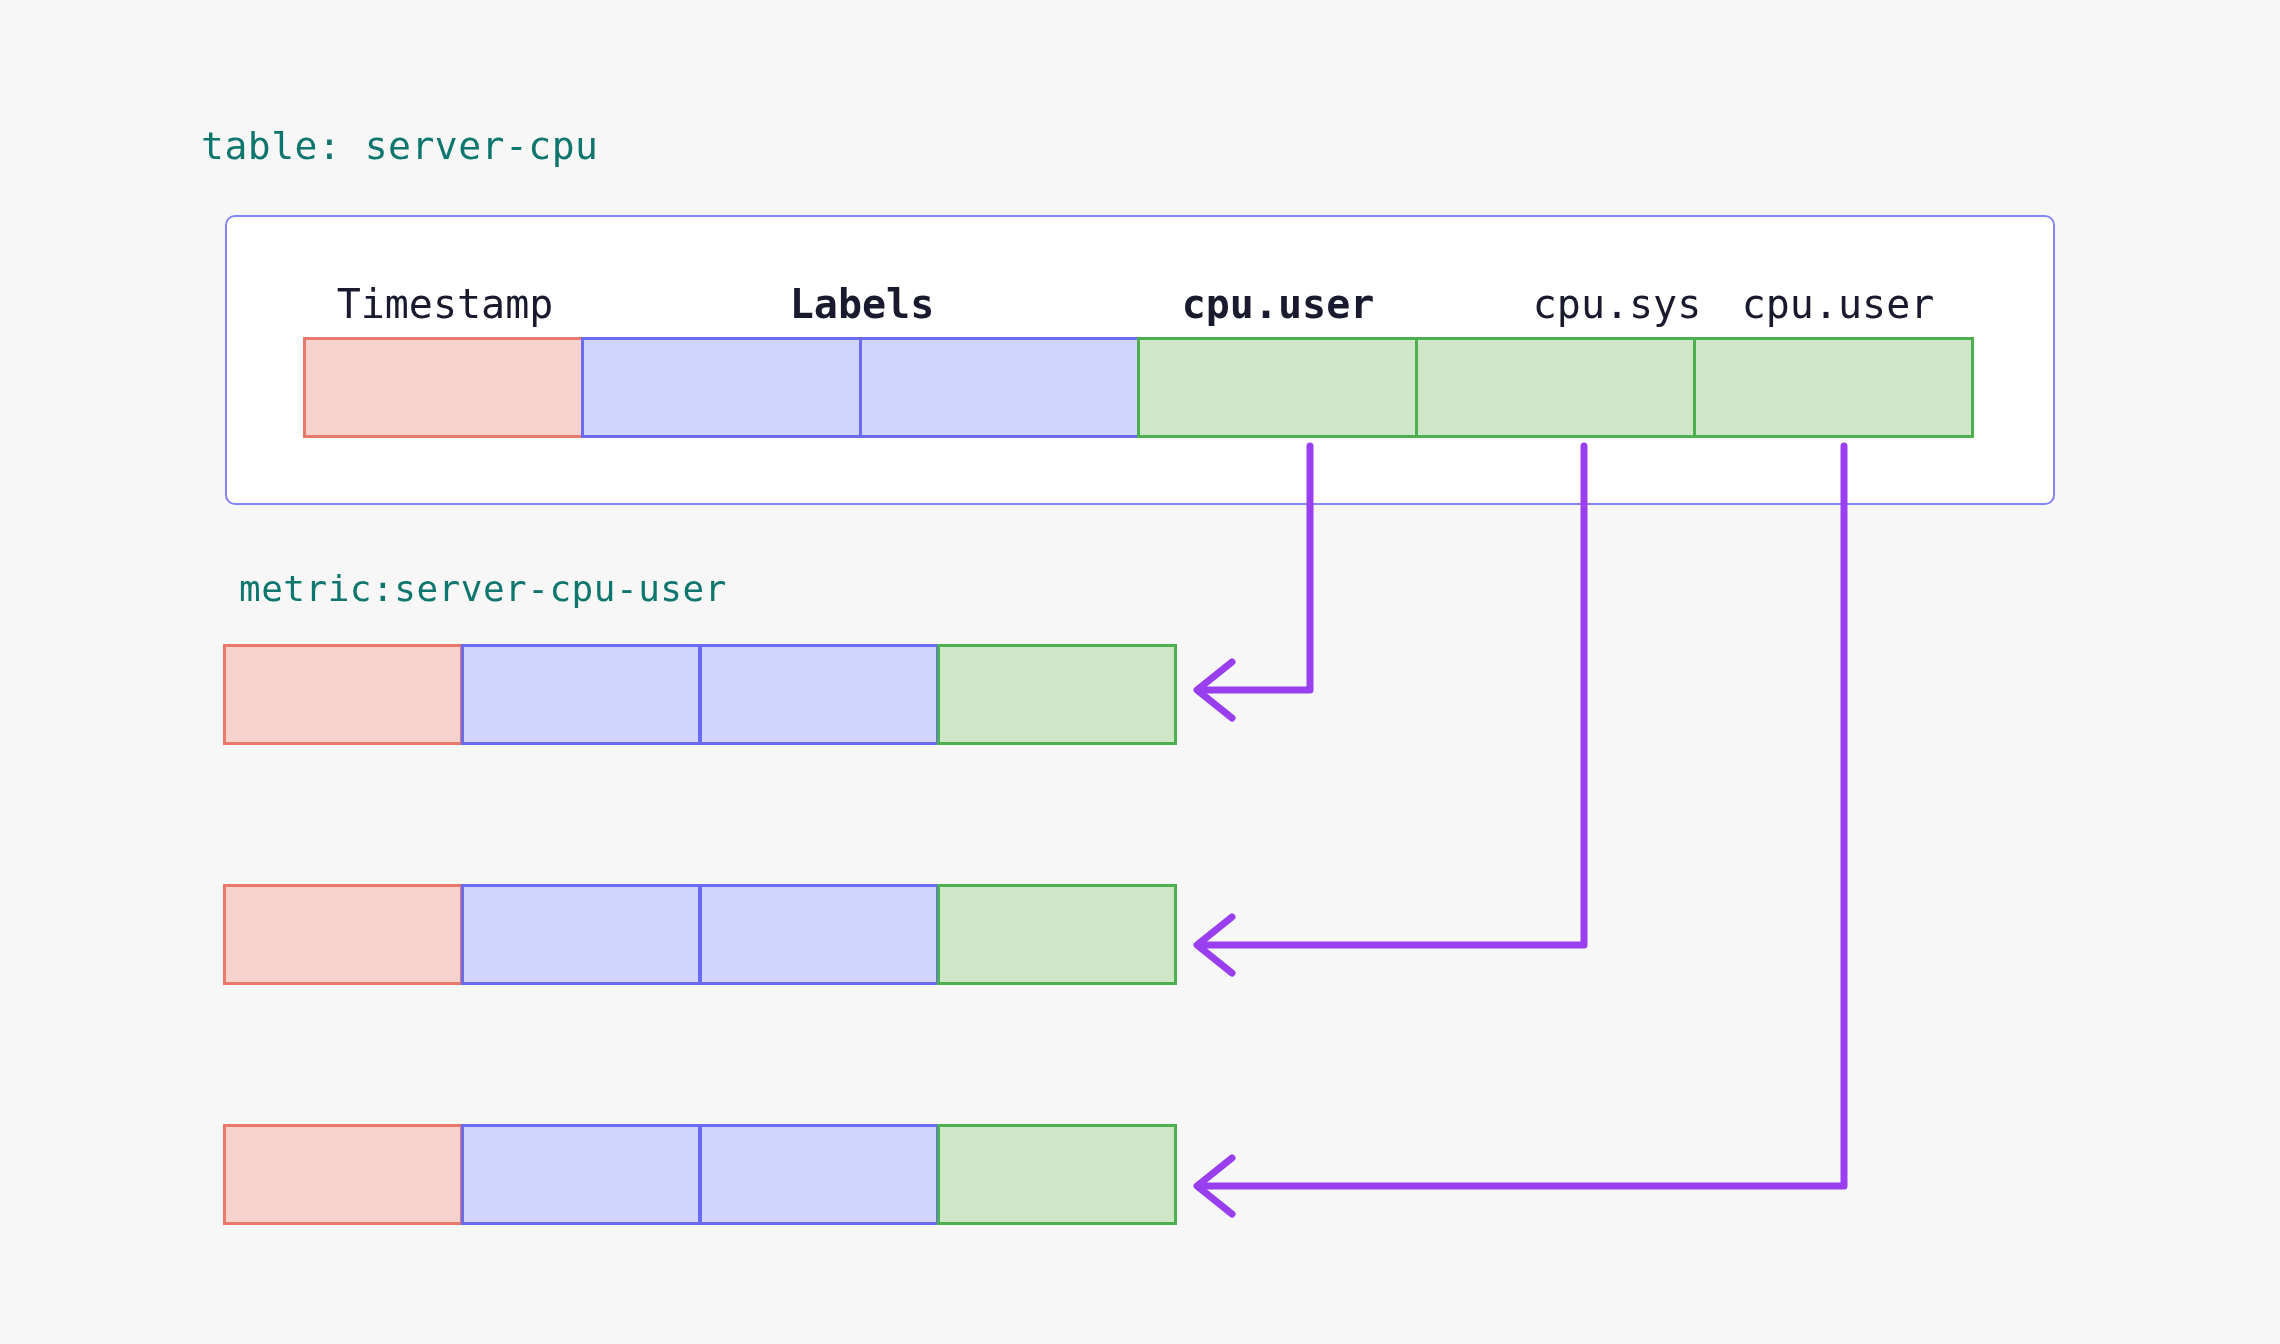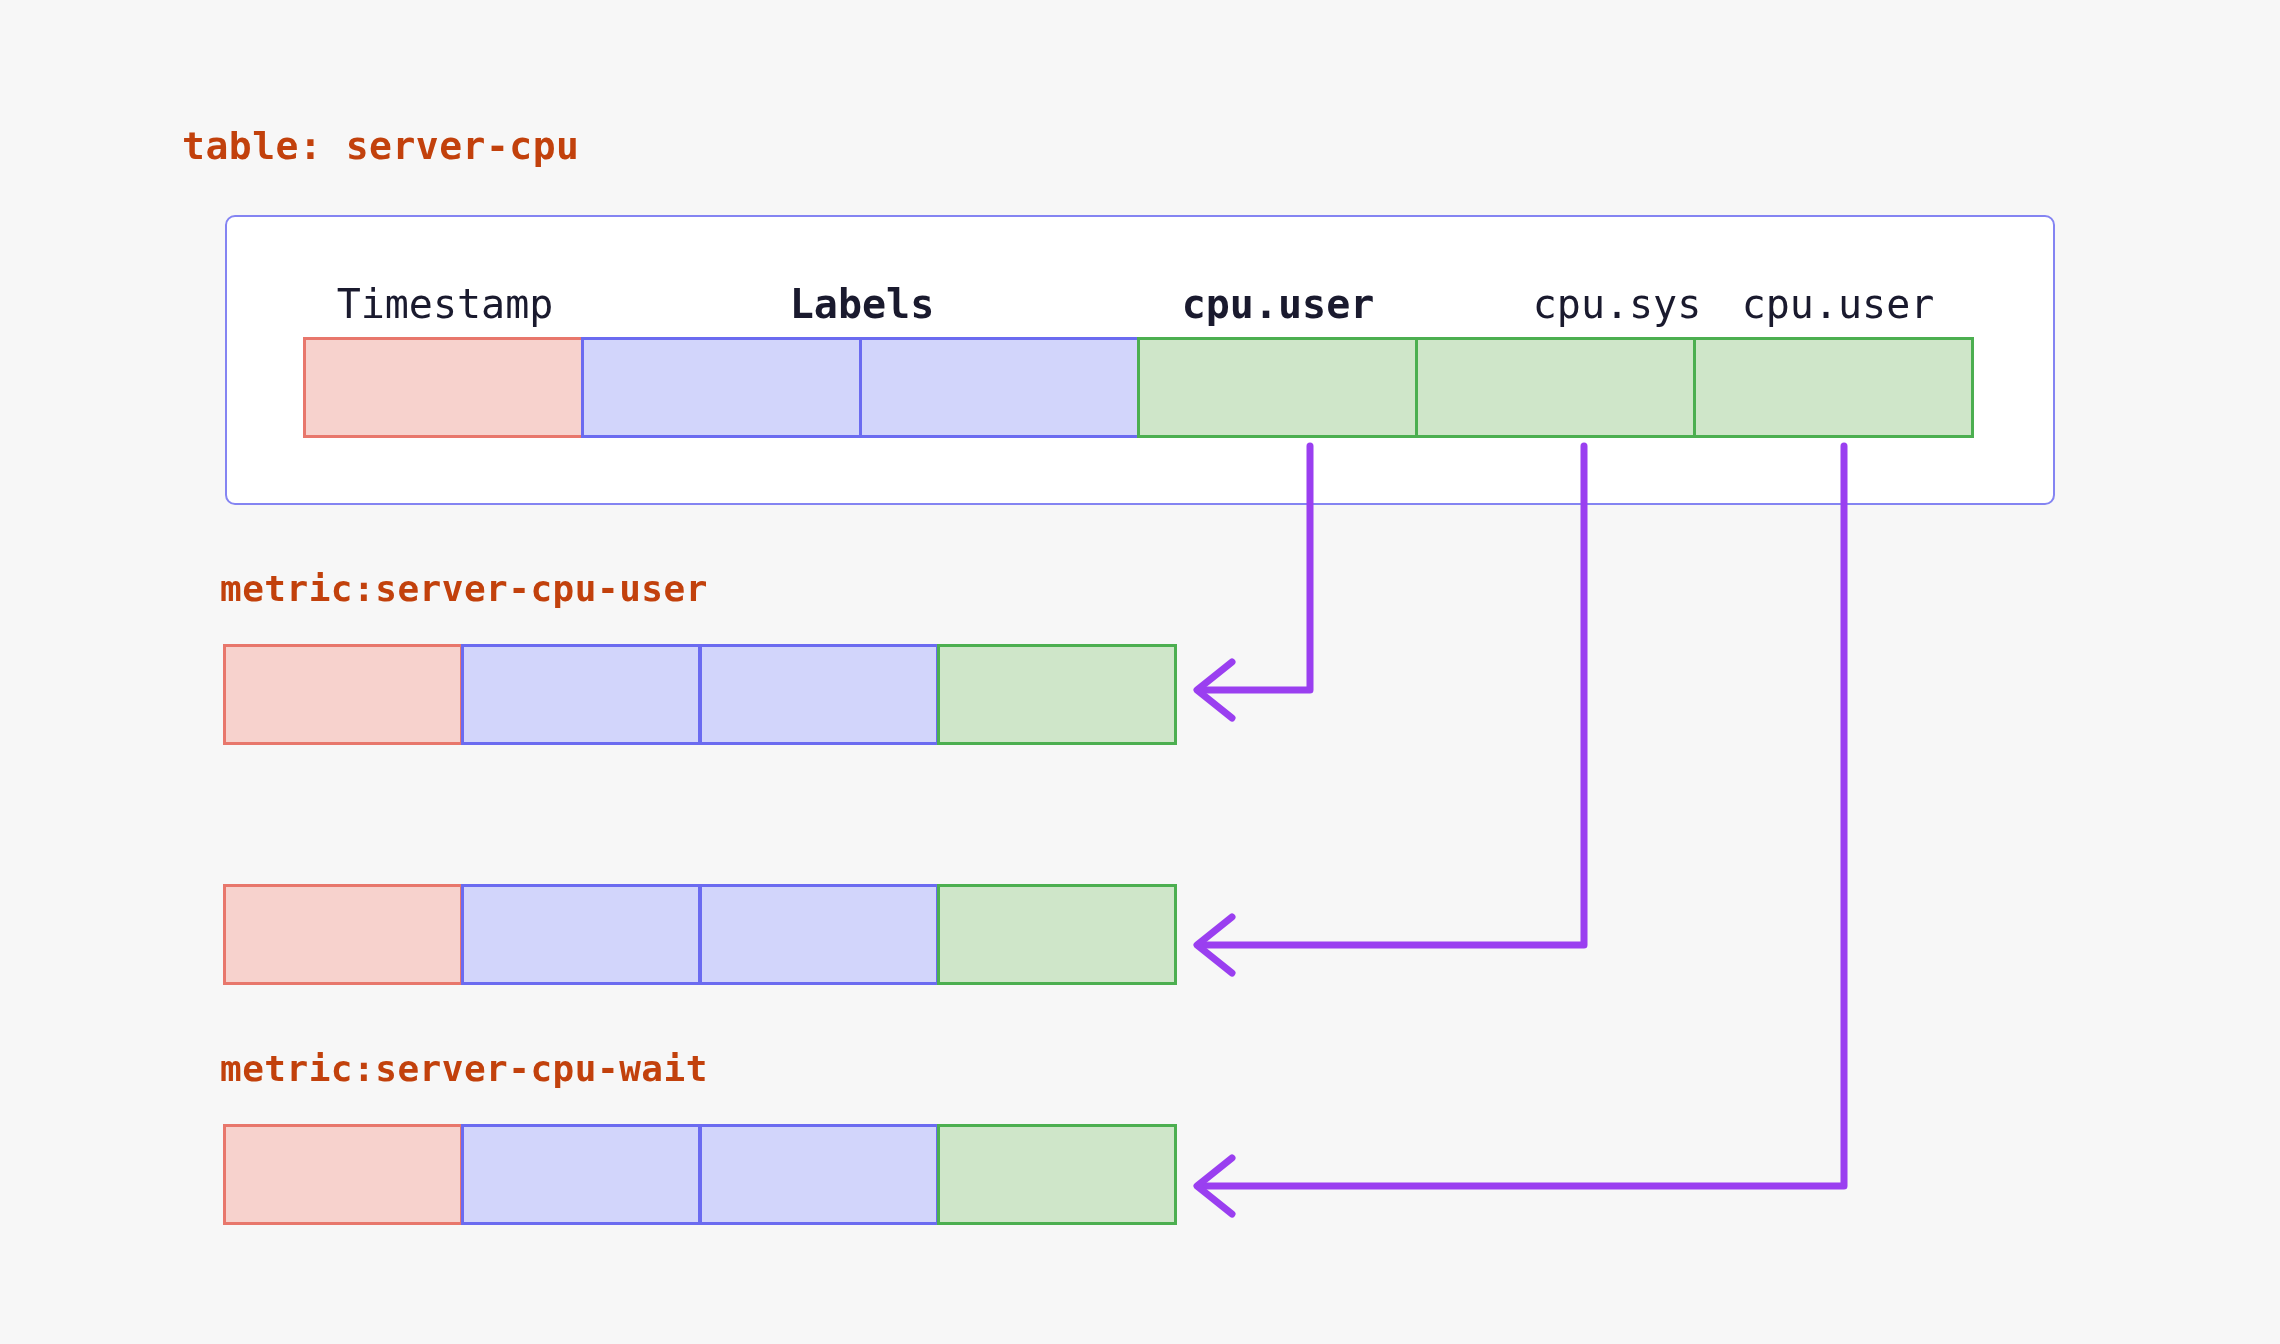--- a/index.html
+++ b/index.html
@@ -19,24 +19,25 @@
     position: absolute;
     left: 0; top: 0;
     width: 2280px;
     height: 1344px;
   }
 
   
   .title-mono {
     position: absolute;
     font-family: "DejaVu Sans Mono", "Liberation Mono", monospace;
-    font-weight: bold;
-    color: #c2410c;
+    font-weight: normal;
+    color: #0f766e;
     white-space: pre;
     letter-spacing: 0.5px;
+    margin-left: 19px;
   }
   #table-title {
     left: 182px;
     top: 124px;
     font-size: 38px;
   }
   .metric-title {
     font-size: 36px;
     text-align: center;
   }
@@ -120,21 +121,20 @@
   <div class="cell ts" style="left:223px; top:644px; width:240px; height:101px;"></div>
   <div class="cell lbl" style="left:461px; top:644px; width:240px; height:101px;"></div>
   <div class="cell lbl" style="left:699px; top:644px; width:240px; height:101px;"></div>
   <div class="cell val" style="left:937px; top:644px; width:240px; height:101px;"></div>
 
   <div class="cell ts" style="left:223px; top:884px; width:240px; height:101px;"></div>
   <div class="cell lbl" style="left:461px; top:884px; width:240px; height:101px;"></div>
   <div class="cell lbl" style="left:699px; top:884px; width:240px; height:101px;"></div>
   <div class="cell val" style="left:937px; top:884px; width:240px; height:101px;"></div>
 
-  <div class="title-mono metric-title" style="left:220px; top:1048px;">metric:server-cpu-wait</div>
   <div class="cell ts" style="left:223px; top:1124px; width:240px; height:101px;"></div>
   <div class="cell lbl" style="left:461px; top:1124px; width:240px; height:101px;"></div>
   <div class="cell lbl" style="left:699px; top:1124px; width:240px; height:101px;"></div>
   <div class="cell val" style="left:937px; top:1124px; width:240px; height:101px;"></div>
 
   <svg id="arrows" viewBox="0 0 2280 1344">
     <g fill="none" stroke="#9a3ff0" stroke-width="7" stroke-linecap="round" stroke-linejoin="round">
 
       <path d="M 1310 446 L 1310 690 L 1198 690"></path>
       <polyline points="1232,662 1197,690 1232,718"></polyline>

